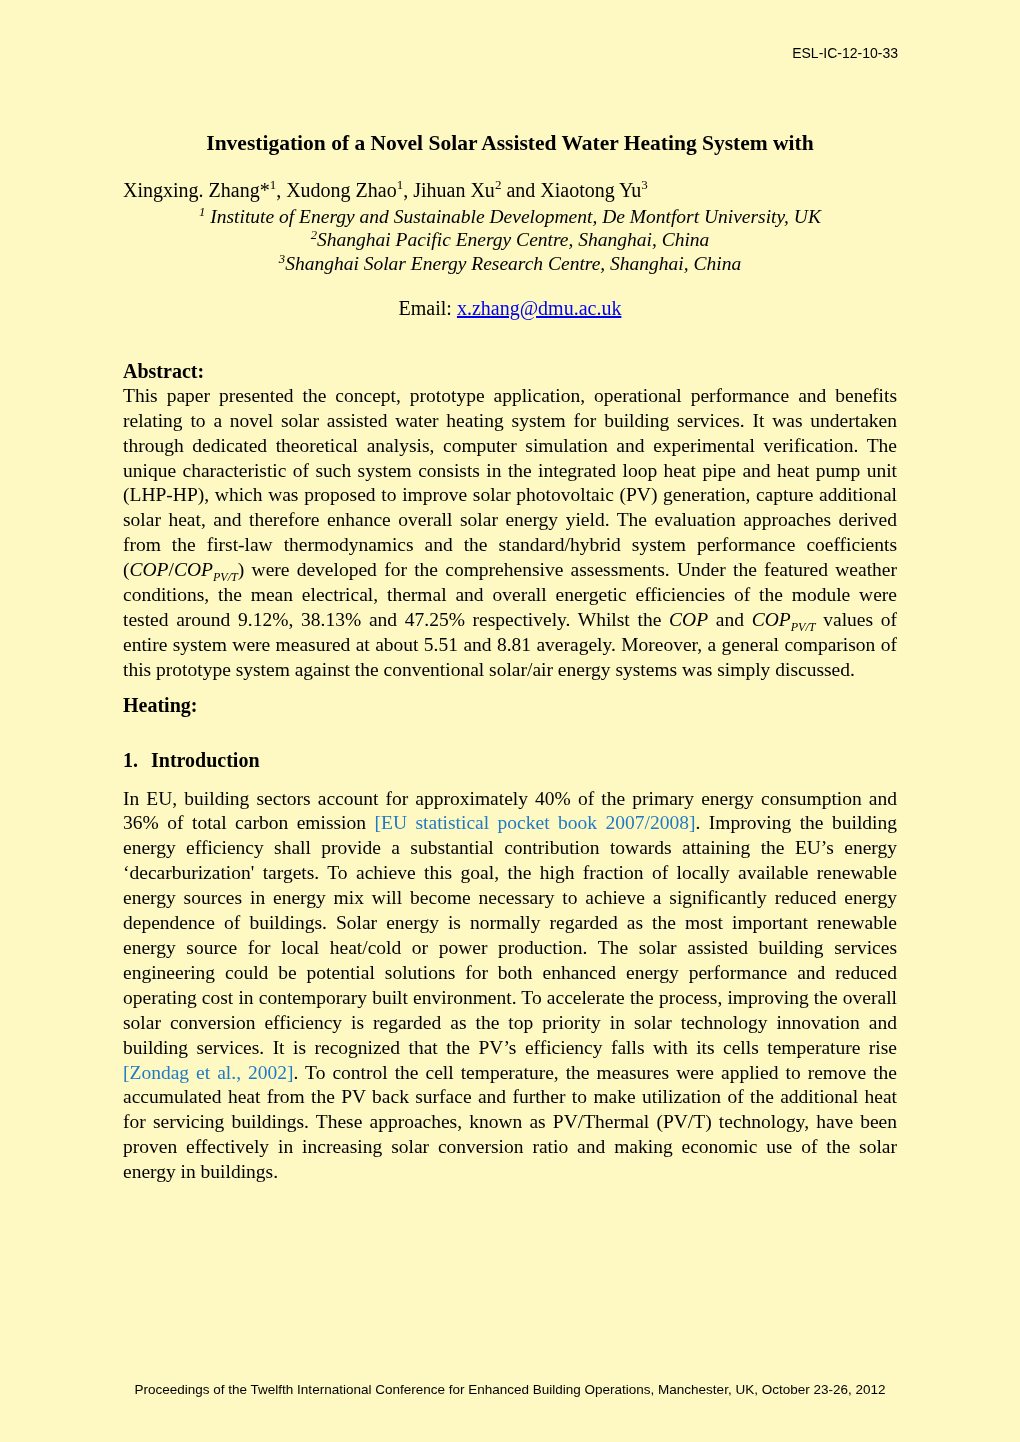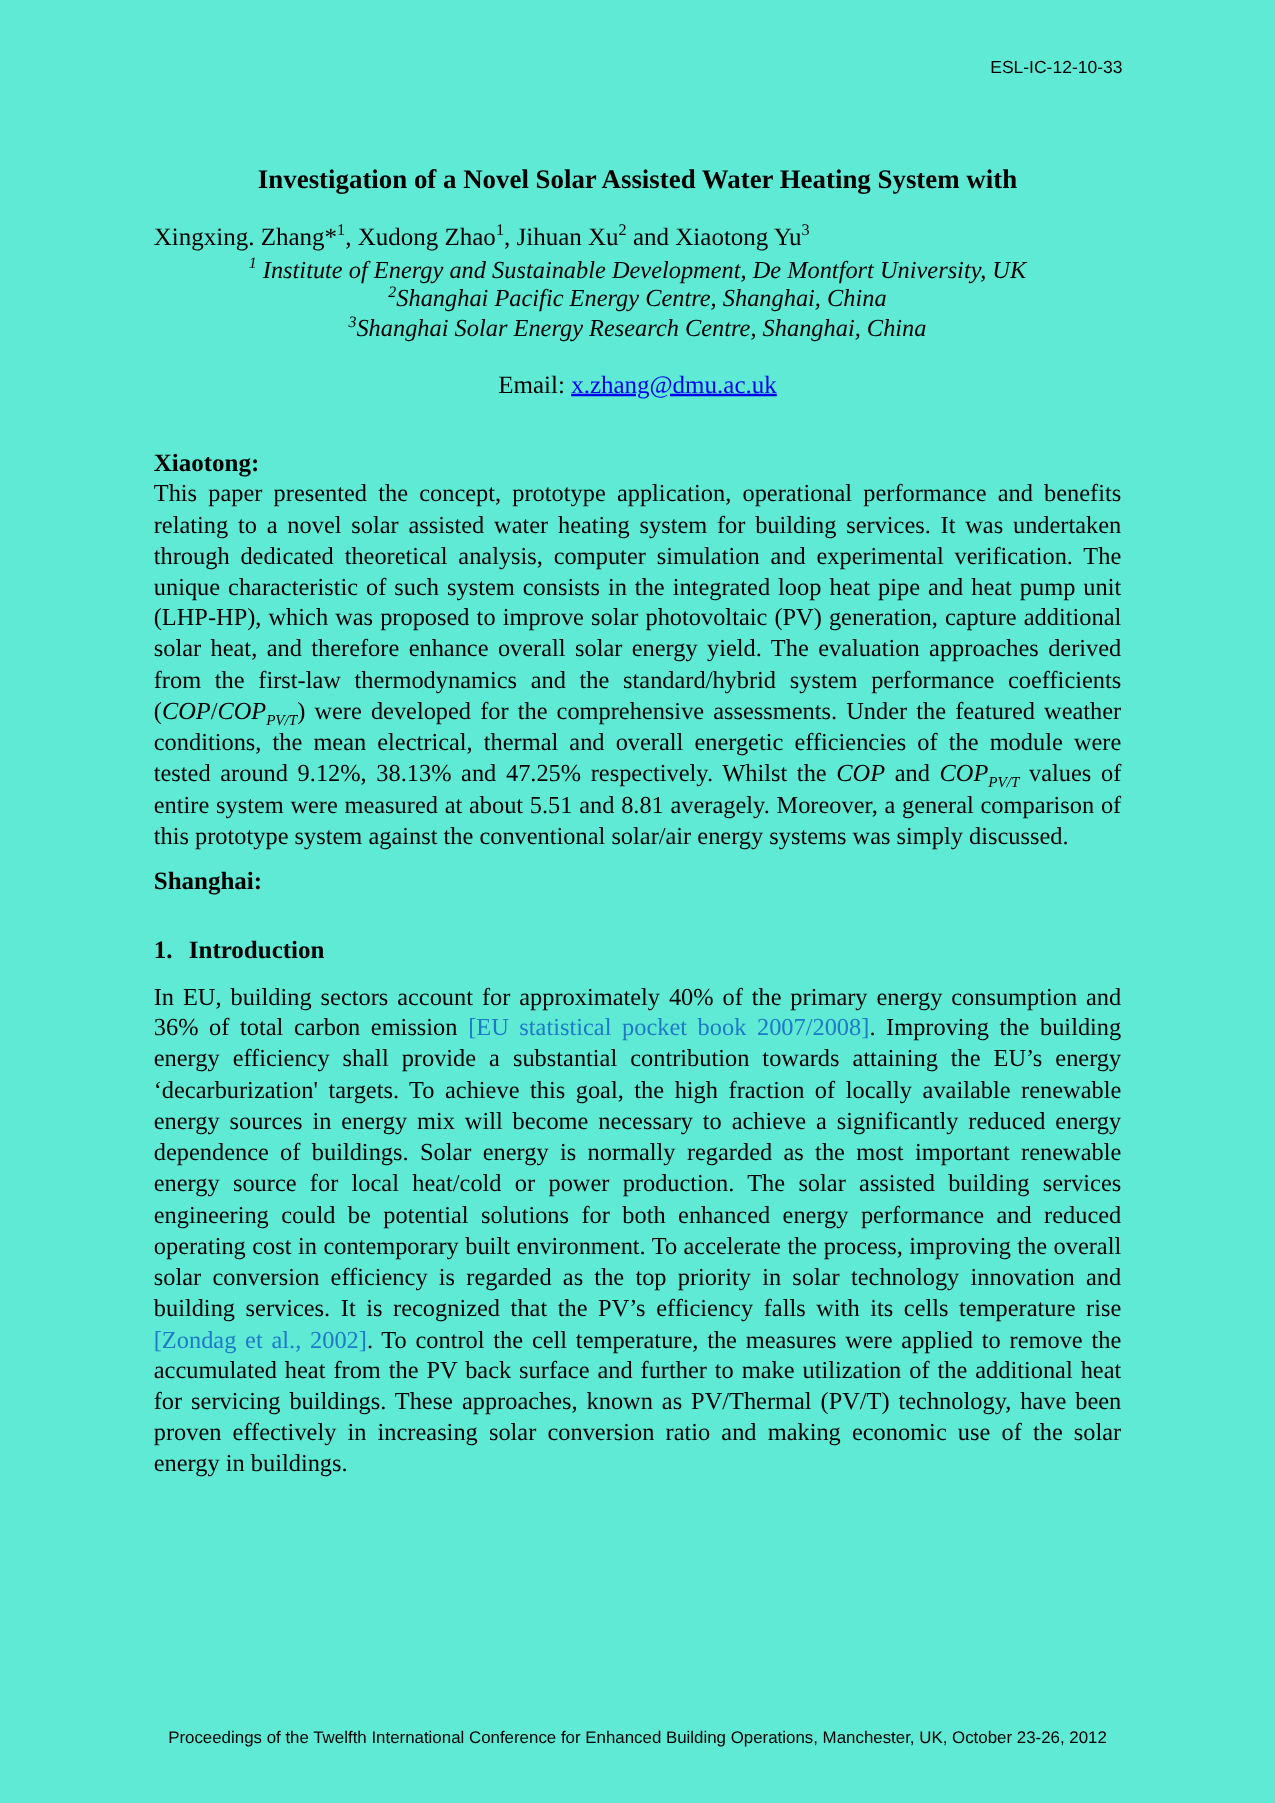--- a/index.html
+++ b/index.html
@@ -2,21 +2,21 @@
 <html style="--cite-blue: #1F7AC5; --email-blue: #0000EE;"><head>
 <meta charset="utf-8">
 <style>
   * { box-sizing: border-box; }
   html, body { margin: 0; padding: 0; background: #ffffff; }
   .page {
     position: relative;
     width: 1020px;
     height: 1442px;
     margin: 0 auto;
-    background: #5eead4;
+    background: #fef9c3;
     color: #000000;
     font-family: "Liberation Serif", "DejaVu Serif", serif;
     overflow: hidden;
   }
   .header-ref {
     position: absolute;
     top: 44px;
     right: 122px;
     font-family: "Liberation Sans", "DejaVu Sans", sans-serif;
     font-size: 14px;
@@ -119,26 +119,26 @@
       <div class="affil-line"><span class="run-sup">1</span><span> Institute of Energy and Sustainable Development, De Montfort University, UK</span></div>
       <div class="affil-line"><span class="run-sup">2</span><span>Shanghai Pacific Energy Centre, Shanghai, China</span></div>
       <div class="affil-line"><span class="run-sup">3</span><span>Shanghai Solar Energy Research Centre, Shanghai, China</span></div>
     </div>
 
     <div class="email-line">
       <span>Email: </span><a class="email-link">x.zhang@dmu.ac.uk</a>
     </div>
 
     <div class="abstract-block">
-      <div class="block-heading">Xiaotong:</div>
+      <div class="block-heading">Abstract:</div>
       <p class="body-par"><span>This paper presented the concept, prototype application, operational performance and benefits relating to a novel solar assisted water heating system for building services. It was undertaken through dedicated theoretical analysis, computer simulation and experimental verification. The unique characteristic of such system consists in the integrated loop heat pipe and heat pump unit (LHP-HP), which was proposed to improve solar photovoltaic (PV) generation, capture additional solar heat, and therefore enhance overall solar energy yield. The evaluation approaches derived from the first-law thermodynamics and the standard/hybrid system performance coefficients (</span><span class="run-i">COP</span><span>/</span><span class="run-i">COP</span><span class="run-isub">PV/T</span><span>) were developed for the comprehensive assessments. Under the featured weather conditions, the mean electrical, thermal and overall energetic efficiencies of the module were tested around 9.12%, 38.13% and 47.25% respectively. Whilst the </span><span class="run-i">COP</span><span> and </span><span class="run-i">COP</span><span class="run-isub">PV/T</span><span> values of entire system were measured at about 5.51 and 8.81 averagely. Moreover, a general comparison of this prototype system against the conventional solar/air energy systems was simply discussed.</span></p>
     </div>
 
     <div class="keywords-block">
-      <div class="block-heading">Shanghai:</div>
+      <div class="block-heading">Heating:</div>
     </div>
 
     <div class="section-heading">
       <span class="sec-num">1.</span><span class="sec-label">Introduction</span>
     </div>
 
     <p class="body-par intro-par"><span>In EU, building sectors account for approximately 40% of the primary energy consumption and 36% of total carbon emission </span><span class="run-cite">[EU statistical pocket book 2007/2008]</span><span>. Improving the building energy efficiency shall provide a substantial contribution towards attaining the EU’s energy ‘decarburization' targets. To achieve this goal, the high fraction of locally available renewable energy sources in energy mix will become necessary to achieve a significantly reduced energy dependence of buildings. Solar energy is normally regarded as the most important renewable energy source for local heat/cold or power production. The solar assisted building services engineering could be potential solutions for both enhanced energy performance and reduced operating cost in contemporary built environment. To accelerate the process, improving the overall solar conversion efficiency is regarded as the top priority in solar technology innovation and building services. It is recognized that the PV’s efficiency falls with its cells temperature rise </span><span class="run-cite">[Zondag et al., 2002]</span><span>. To control the cell temperature, the measures were applied to remove the accumulated heat from the PV back surface and further to make utilization of the additional heat for servicing buildings. These approaches, known as PV/Thermal (PV/T) technology, have been proven effectively in increasing solar conversion ratio and making economic use of the solar energy in buildings.</span></p>
 
   </div>
 

